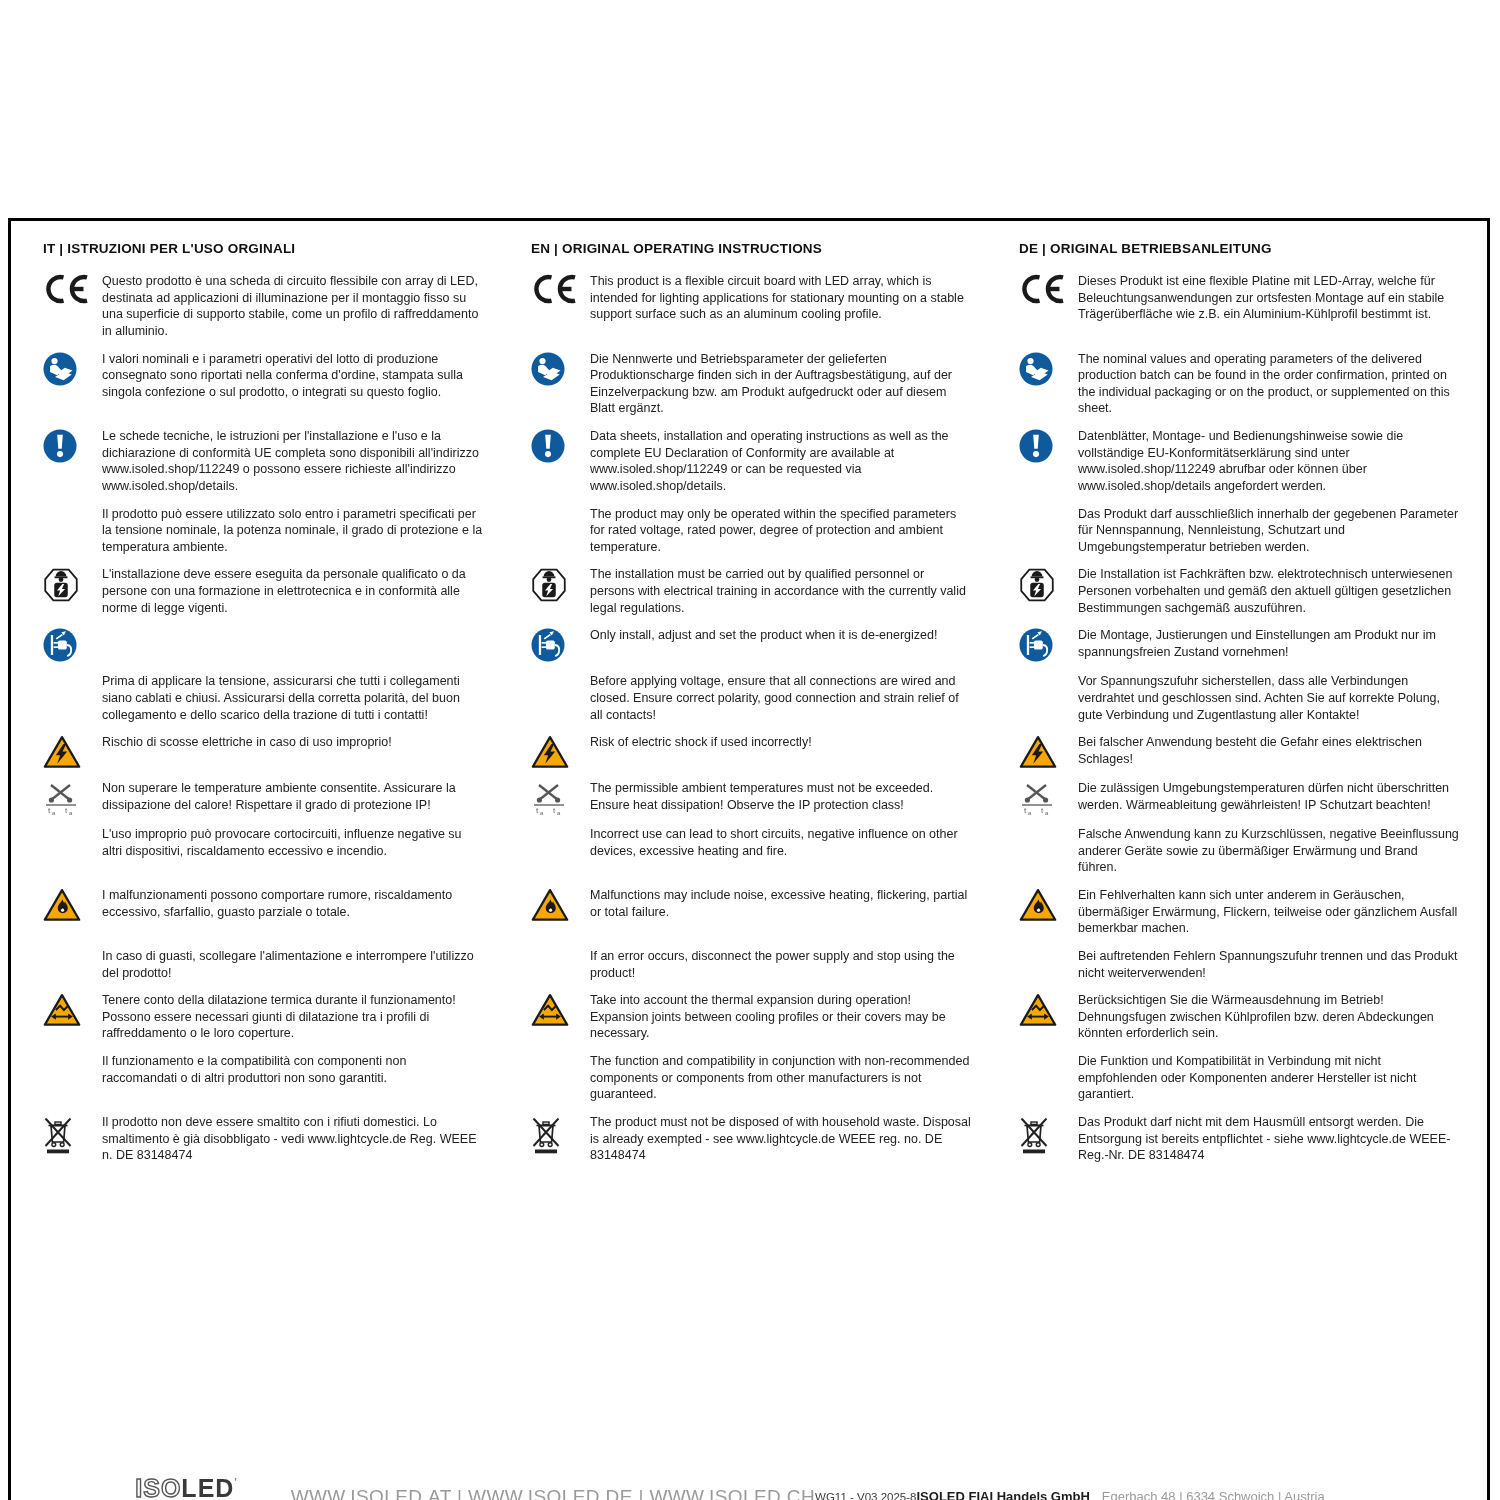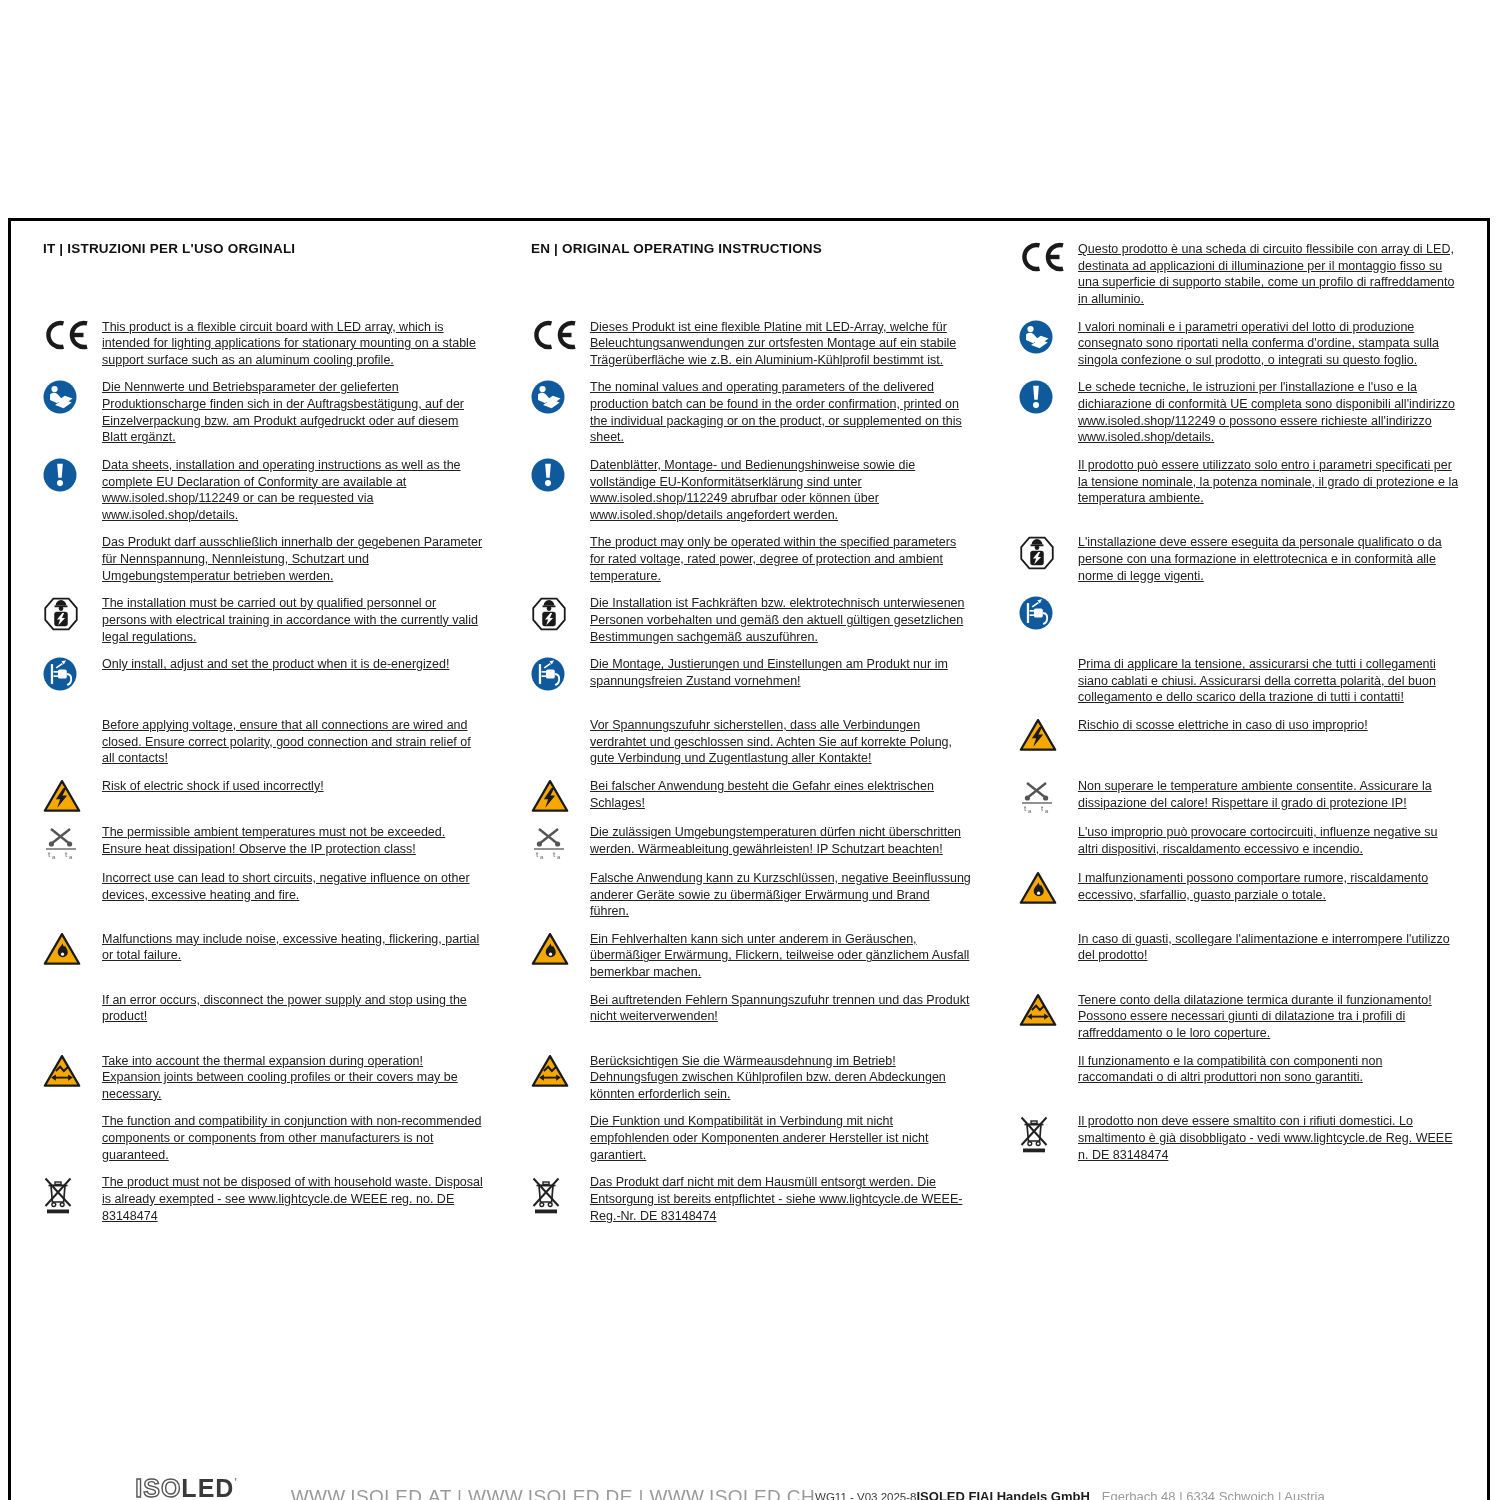--- a/index.html
+++ b/index.html
@@ -15,21 +15,21 @@
     grid-template-columns:1fr 1fr 1fr;
     column-gap:48px; row-gap:11px;
     align-items:start;
   }
   .col-header {
     font-size:13.5px; font-weight:bold; color:#111;
     letter-spacing:.2px; padding-bottom:6px;
   }
   .cell { display:flex; gap:13px; }
   .icon-box { flex:0 0 46px; display:flex; justify-content:flex-start; align-items:flex-start; padding-top:1px; }
-  .instruction-text { flex:1; font-size:12.5px; line-height:1.33; color:#222;text-decoration:underline; }
+  .instruction-text { flex:1; font-size:12.5px; line-height:1.33; color:#222; }
   .footer {
     margin-top:auto;
     display:flex; align-items:center; justify-content:space-between;
     padding:10px 104px 16px 62px;
   }
   .footer-left { display:flex; align-items:center; gap:18px; }
   .logo { display:flex; flex-direction:column; }
   .logo-word { font-size:25px; font-weight:bold; letter-spacing:1px; line-height:1; display:flex; align-items:flex-start; }
   .logo-iso { color:#fff; -webkit-text-stroke:1.4px #555; text-stroke:1.4px #555; }
   .logo-led { color:#3a3a3a; }
@@ -43,20 +43,21 @@
   .company-name { font-size:13px; font-weight:bold; color:#1c1c1c; }
   .company-address { font-size:13px; color:#9a9a9a; }
 </style>
 </head>
 <body>
 
 <div class="sheet">
   <div class="grid">
     <div class="col-header">IT | ISTRUZIONI PER L'USO ORGINALI</div>
     <div class="col-header">EN | ORIGINAL OPERATING INSTRUCTIONS</div>
+    <div class="col-header">DE | ORIGINAL BETRIEBSANLEITUNG</div>
 
   <div class="cell">
         <span class="icon-box">
           <svg width="46" height="30" viewBox="0 0 46 30">
             <path d="M20.5 3.4 A 12 12 0 1 0 20.5 26.6" fill="none" stroke="#1a1a1a" stroke-width="4.4"></path>
             <path d="M44 3.4 A 12 12 0 1 0 44 26.6" fill="none" stroke="#1a1a1a" stroke-width="4.4"></path>
             <line x1="28.5" y1="15" x2="40.5" y2="15" stroke="#1a1a1a" stroke-width="4.4"></line>
           </svg>
         </span>
         <p class="instruction-text">Questo prodotto è una scheda di circuito flessibile con array di LED, destinata ad applicazioni di illuminazione per il montaggio fisso su una superficie di supporto stabile, come un profilo di raffreddamento in alluminio.</p>
@@ -146,25 +147,25 @@
           </svg>
         </span>
         <p class="instruction-text">Datenblätter, Montage- und Bedienungshinweise sowie die vollständige EU-Konformitätserklärung sind unter www.isoled.shop/112249 abrufbar oder können über www.isoled.shop/details angefordert werden.</p>
       </div>
       <div class="cell">
         <span class="icon-box"></span>
         <p class="instruction-text">Il prodotto può essere utilizzato solo entro i parametri specificati per la tensione nominale, la potenza nominale, il grado di protezione e la temperatura ambiente.</p>
       </div>
       <div class="cell">
         <span class="icon-box"></span>
+        <p class="instruction-text">The product may only be operated within the specified parameters for rated voltage, rated power, degree of protection and ambient temperature.</p>
+      </div>
+      <div class="cell">
+        <span class="icon-box"></span>
         <p class="instruction-text">Das Produkt darf ausschließlich innerhalb der gegebenen Parameter für Nennspannung, Nennleistung, Schutzart und Umgebungstemperatur betrieben werden.</p>
-      </div>
-      <div class="cell">
-        <span class="icon-box"></span>
-        <p class="instruction-text">The product may only be operated within the specified parameters for rated voltage, rated power, degree of protection and ambient temperature.</p>
       </div>
       <div class="cell">
         <span class="icon-box">
           <svg width="36" height="36" viewBox="0 0 40 40">
             <polygon points="11.5,3 28.5,3 37.5,13.5 37.5,26.5 28.5,37 11.5,37 2.5,26.5 2.5,13.5" fill="#fff" stroke="#1a1a1a" stroke-width="2"></polygon>
             <path d="M14 10.5 a6 6 0 0 1 12 0 z" fill="#1a1a1a"></path>
             <rect x="12.8" y="10.5" width="14.4" height="2" fill="#1a1a1a"></rect>
             <circle cx="20" cy="14" r="2.6" fill="#1a1a1a"></circle>
             <rect x="12.5" y="17.5" width="15" height="16" rx="3" fill="#1a1a1a"></rect>
             <polygon points="21.5,19 15.5,26 19,26 17,32.5 24.5,24.5 21,24.5 23.5,19" fill="#fff"></polygon>

